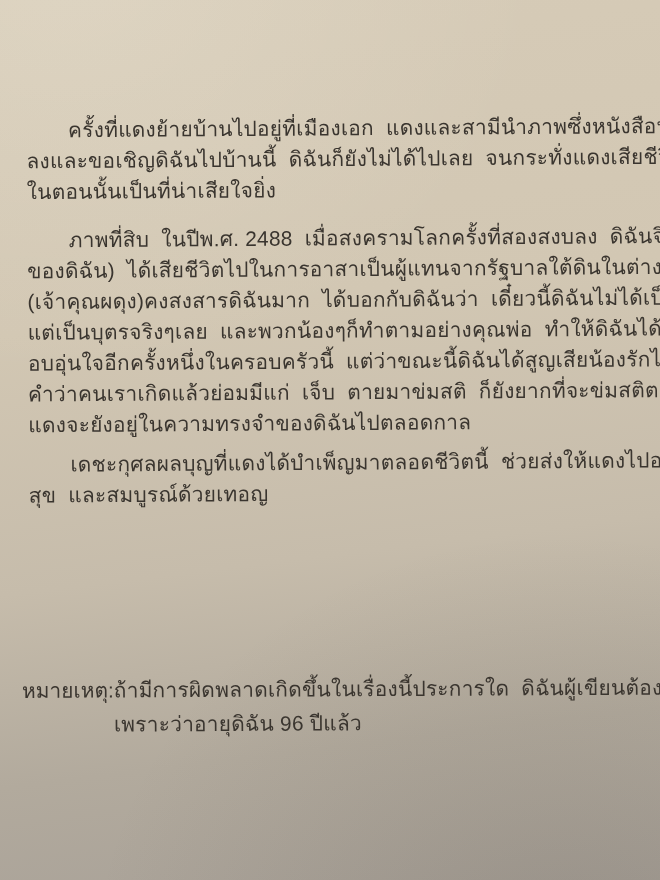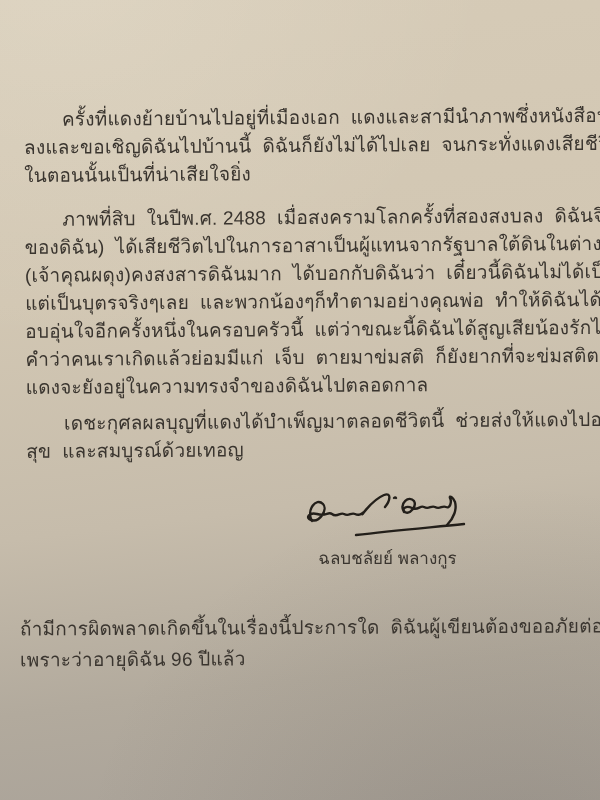--- a/index.html
+++ b/index.html
@@ -84,32 +84,22 @@
       <div class="line">แดงจะยังอยู่ในความทรงจำของดิฉันไปตลอดกาล</div>
     </div>
 
     <div class="para-3">
       <div class="line indent">เดชะกุศลผลบุญที่แดงได้บำเพ็ญมาตลอดชีวิตนี้  ช่วยส่งให้แดงไปอยู่ในที่สุขคติ  ที่ซึ่งสงบ</div>
       <div class="line">สุข  และสมบูรณ์ด้วยเทอญ</div>
     </div>
 
   </div>
 
-  <div class="signature-block">
-    <svg class="signature-svg" width="180" height="54" viewBox="0 0 180 54" fill="none">
-      <g stroke="#231f1a" stroke-width="2.4" stroke-linecap="round" fill="none">
-        <path d="M14,33 C8,22 18,9 25,16 C30,21 22,35 13,32 C7,30 11,24 19,26 C28,29 30,23 34,26 C39,30 42,24 46,26 C51,29 53,24 57,26 C61,28 63,26 66,24 C60,33 72,13 86,7 C94,4 92,13 87,19"></path>
-        <path d="M96,10 C96.8,9.2 97.6,9.2 98,10"></path>
-        <path d="M106,24 C101,15 111,7 116,13 C119,18 112,27 107,24 C103,21 108,17 114,20 C120,23 122,17 126,19 C131,22 133,17 137,19 C142,22 144,17 148,19 C152,21 154,14 152,10 C151,7 155,9 157,14 C159,21 156,30 149,37"></path>
-        <path d="M58,47 C92,43 126,40 166,36"></path>
-      </g>
-    </svg>
-    <div class="signature-name">ฉลบชลัยย์ พลางกูร</div>
-  </div>
 
   <div class="note-block">
+    <div class="note-label">หมายเหตุ:</div>
     <div class="note-lines">
       <div class="line">ถ้ามีการผิดพลาดเกิดขึ้นในเรื่องนี้ประการใด  ดิฉันผู้เขียนต้องขออภัยต่อผู้อ่าน</div>
       <div class="line">เพราะว่าอายุดิฉัน 96 ปีแล้ว</div>
     </div>
   </div>
 
 </div>
 
 </body></html>

